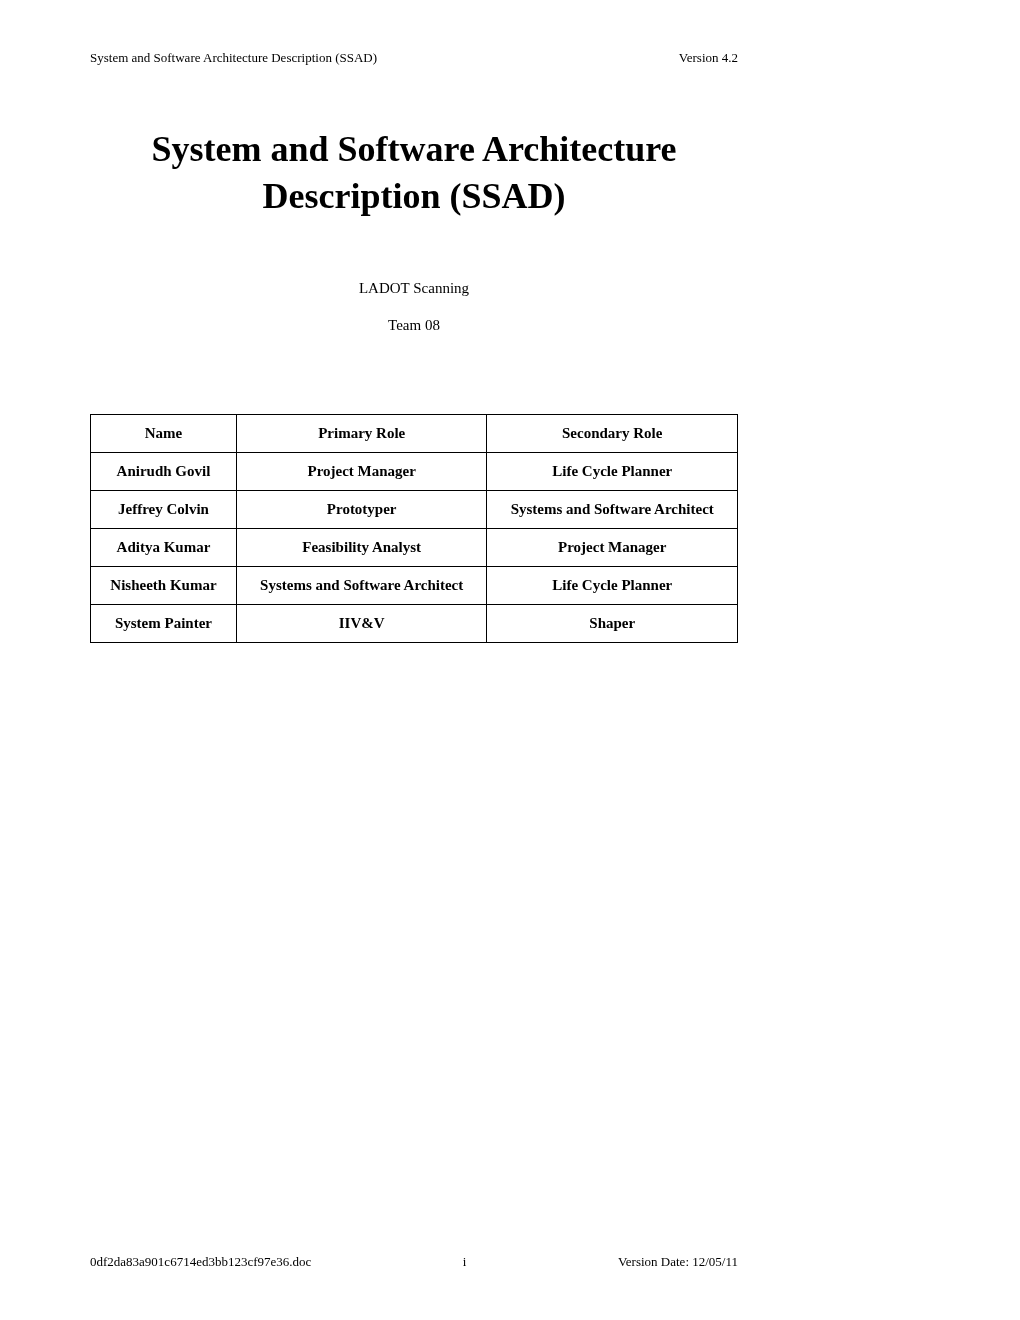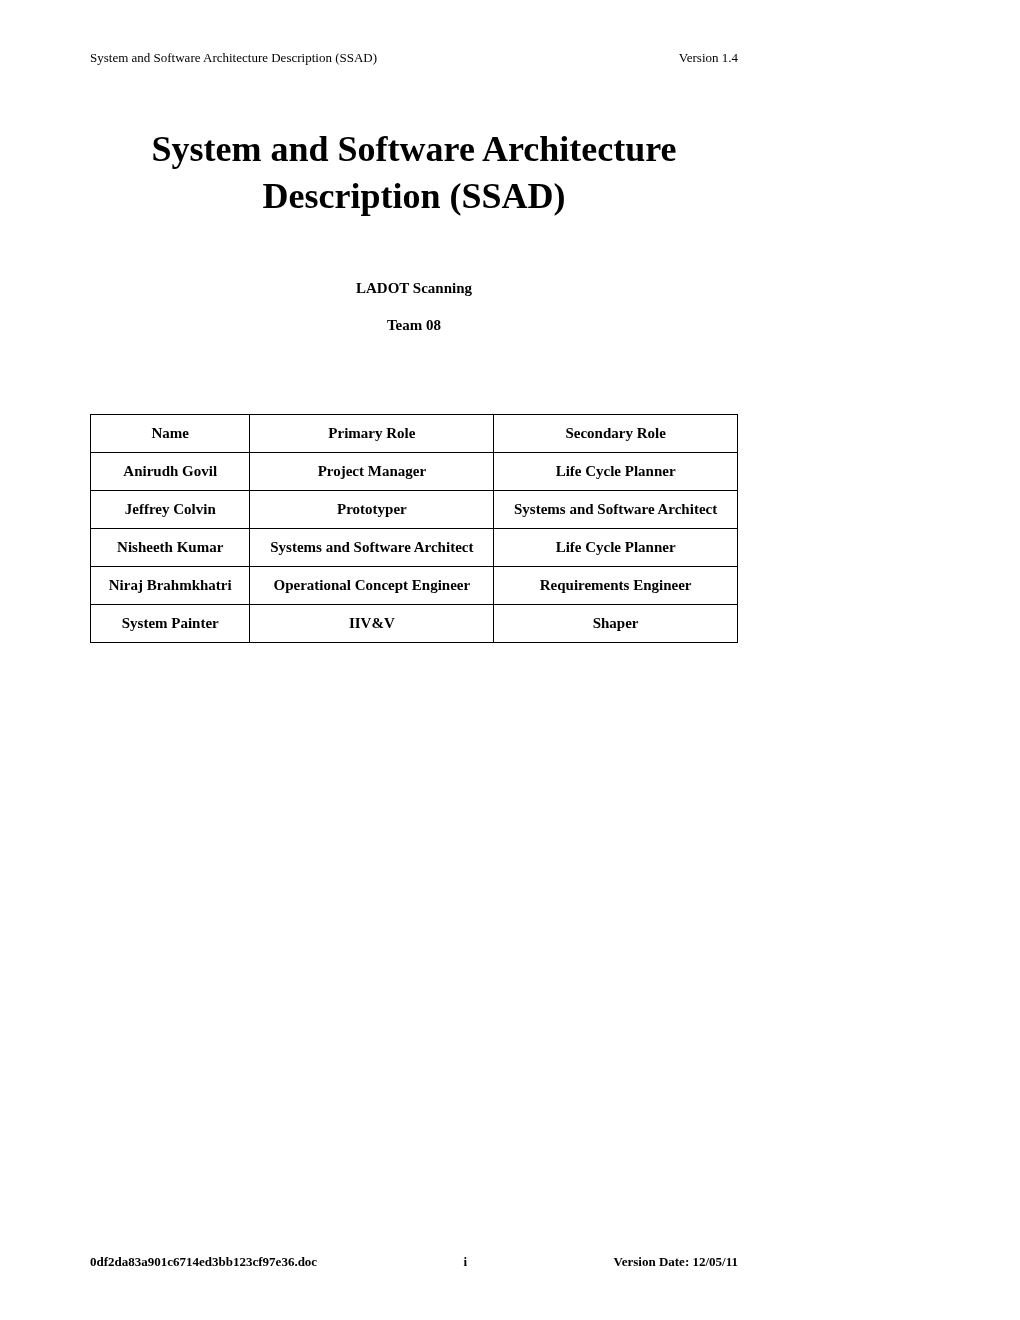--- a/index.html
+++ b/index.html
@@ -51,21 +51,21 @@
       line-height: 1.3;
     }
 
     .subtitle-section {
       text-align: center;
       margin-bottom: 20px;
     }
 
     .subtitle-section p {
       font-size: 15px;
-      font-weight: bold;
+      font-weight: normal;
       margin-bottom: 20px;
     }
 
     .team-table-container {
       margin-top: 80px;
       margin-bottom: 60px;
     }
 
     table {
       width: 100%;
@@ -91,35 +91,34 @@
 
     .footer-bar {
       position: absolute;
       bottom: 50px;
       left: 90px;
       right: 90px;
       display: flex;
       justify-content: space-between;
       align-items: flex-end;
       font-size: 13px;
-      font-weight: bold;
     }
 
     .footer-center {
       text-align: center;
     }
   </style>
 </head>
 <body>
 
 <div class="page">
 
   <div class="header-bar">
     <span class="header-left">System and Software Architecture Description (SSAD)</span>
-    <span class="header-right">Version 1.4</span>
+    <span class="header-right">Version 4.2</span>
   </div>
 
   <h1 class="main-title">System and Software Architecture Description (SSAD)</h1>
 
   <div class="subtitle-section">
     <p>LADOT Scanning</p>
     <p>Team 08</p>
   </div>
 
   <div class="team-table-container">
@@ -136,28 +135,28 @@
             <td>Anirudh Govil</td>
             <td>Project Manager</td>
             <td>Life Cycle Planner</td>
           </tr>
           <tr>
             <td>Jeffrey Colvin</td>
             <td>Prototyper</td>
             <td>Systems and Software Architect</td>
           </tr>
           <tr>
+            <td>Aditya Kumar</td>
+            <td>Feasibility Analyst</td>
+            <td>Project Manager</td>
+          </tr>
+          <tr>
             <td>Nisheeth Kumar</td>
             <td>Systems and Software Architect</td>
             <td>Life Cycle Planner</td>
-          </tr>
-          <tr>
-            <td>Niraj Brahmkhatri</td>
-            <td>Operational Concept Engineer</td>
-            <td>Requirements Engineer</td>
           </tr>
           <tr>
             <td>System Painter</td>
             <td>IIV&amp;V</td>
             <td>Shaper</td>
           </tr>
         </tbody>
     </table>
   </div>
 

